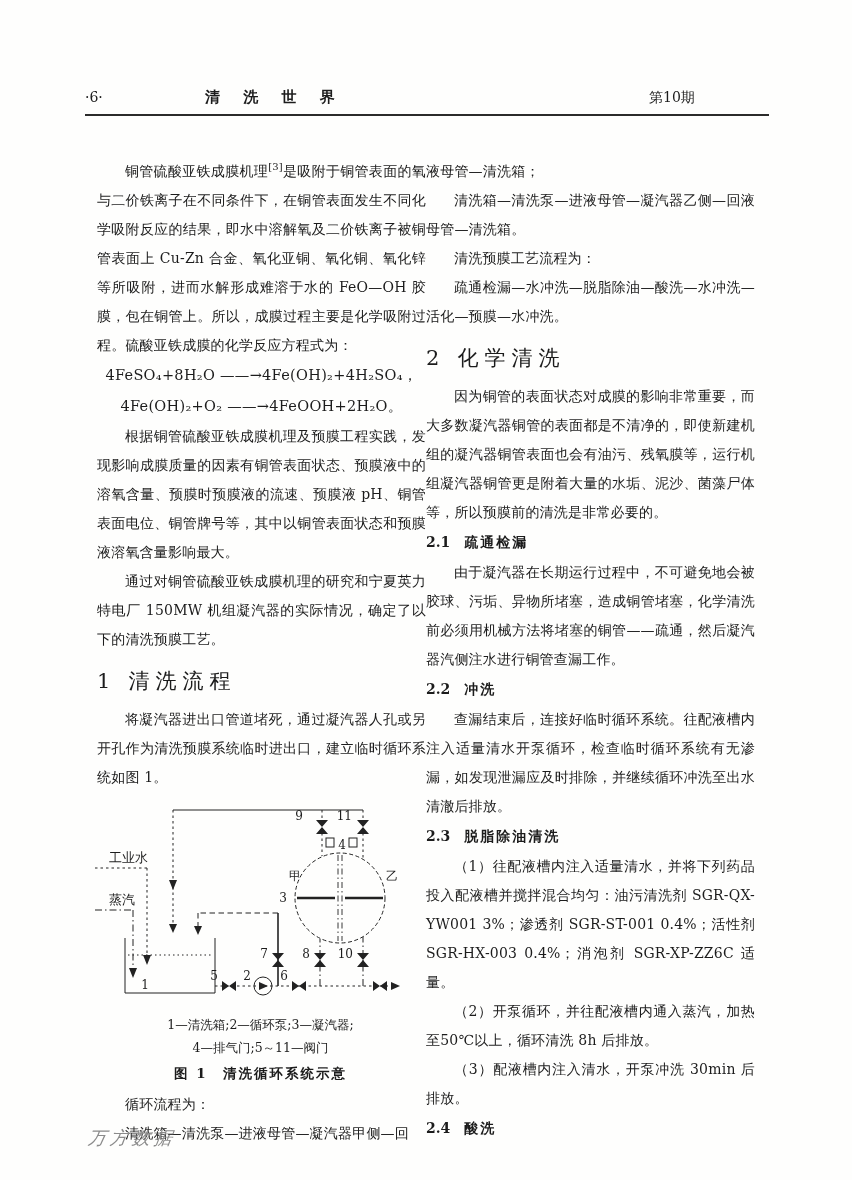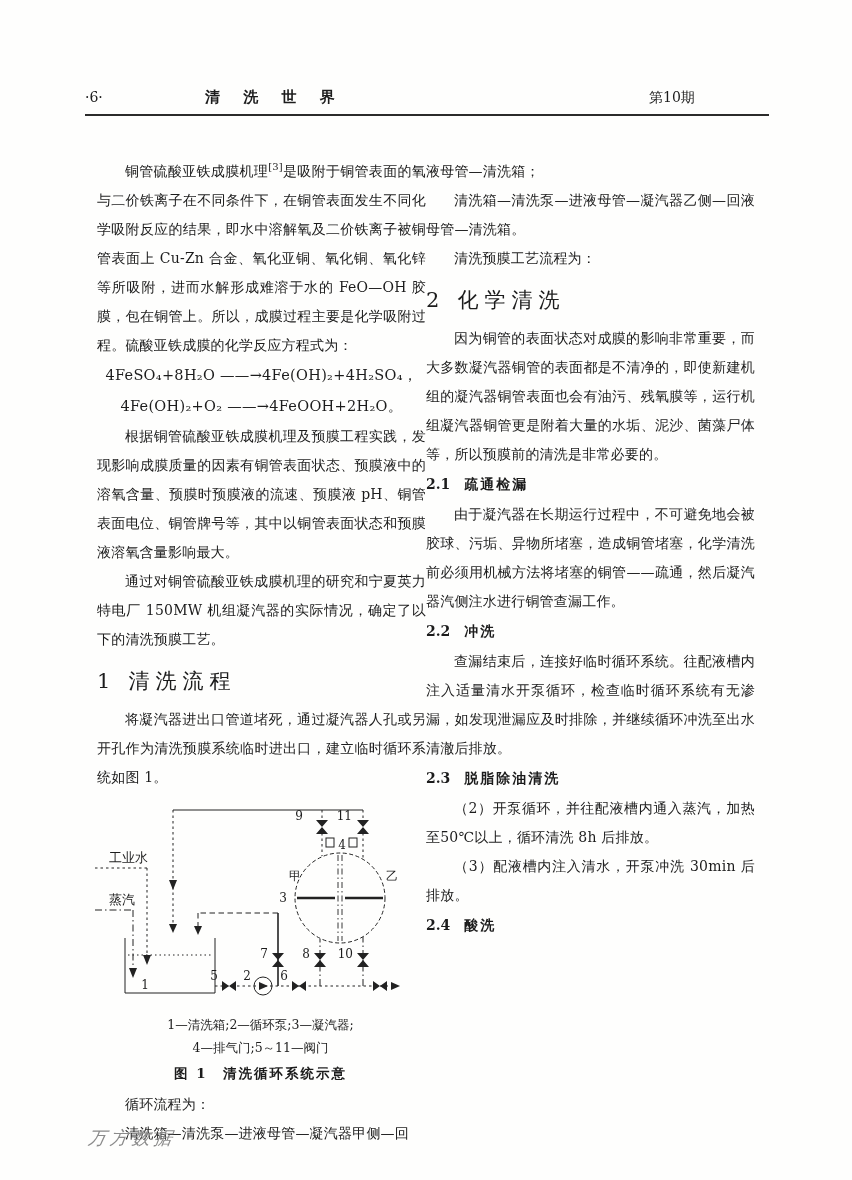--- a/index.html
+++ b/index.html
@@ -169,27 +169,29 @@
       </div>
 
       <p class="body">循环流程为：</p>
       <p class="body">清洗箱—清洗泵—进液母管—凝汽器甲侧—回</p>
     </div>
 
     <div class="col">
       <p class="body noindent">液母管—清洗箱；</p>
       <p class="body">清洗箱—清洗泵—进液母管—凝汽器乙侧—回液母管—清洗箱。</p>
       <p class="body">清洗预膜工艺流程为：</p>
+      <p class="body">疏通检漏—水冲洗—脱脂除油—酸洗—水冲洗—活化—预膜—水冲洗。</p>
       <h2 class="sec"><span class="num">2</span><span class="ttl">化学清洗</span></h2>
       <p class="body">因为铜管的表面状态对成膜的影响非常重要，而大多数凝汽器铜管的表面都是不清净的，即使新建机组的凝汽器铜管表面也会有油污、残氧膜等，运行机组凝汽器铜管更是附着大量的水垢、泥沙、菌藻尸体等，所以预膜前的清洗是非常必要的。</p>
       <h3 class="subsec"><span class="num">2.1</span><span class="ttl">疏通检漏</span></h3>
       <p class="body">由于凝汽器在长期运行过程中，不可避免地会被胶球、污垢、异物所堵塞，造成铜管堵塞，化学清洗前必须用机械方法将堵塞的铜管——疏通，然后凝汽器汽侧注水进行铜管查漏工作。</p>
       <h3 class="subsec"><span class="num">2.2</span><span class="ttl">冲洗</span></h3>
       <p class="body">查漏结束后，连接好临时循环系统。往配液槽内注入适量清水开泵循环，检查临时循环系统有无渗漏，如发现泄漏应及时排除，并继续循环冲洗至出水清澈后排放。</p>
       <h3 class="subsec"><span class="num">2.3</span><span class="ttl">脱脂除油清洗</span></h3>
+      <p class="body">（1）往配液槽内注入适量清水，并将下列药品投入配液槽并搅拌混合均匀：油污清洗剂 SGR-QX-YW001 3%；渗透剂 SGR-ST-001 0.4%；活性剂 SGR-HX-003 0.4%；消泡剂 SGR-XP-ZZ6C 适量。</p>
       <p class="body">（2）开泵循环，并往配液槽内通入蒸汽，加热至50℃以上，循环清洗 8h 后排放。</p>
       <p class="body">（3）配液槽内注入清水，开泵冲洗 30min 后排放。</p>
       <h3 class="subsec"><span class="num">2.4</span><span class="ttl">酸洗</span></h3>
     </div>
   </div>
 
   <div class="wm">万方数据</div>
 </div>
 
 </body></html>

